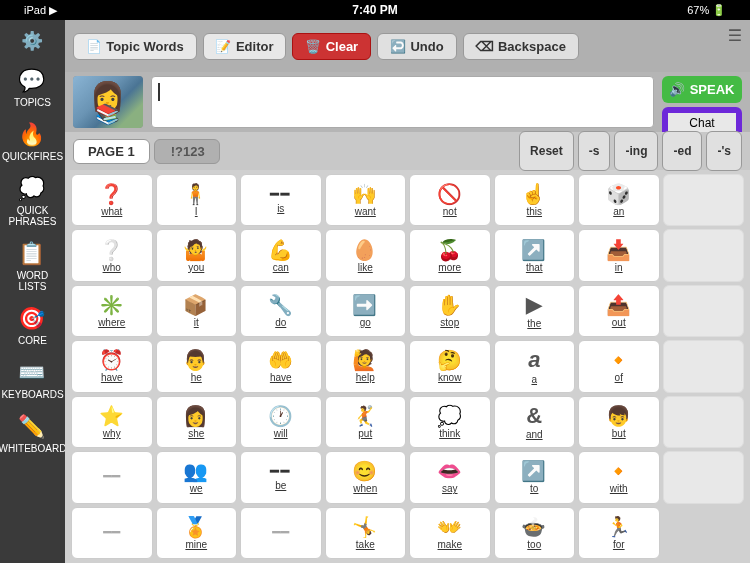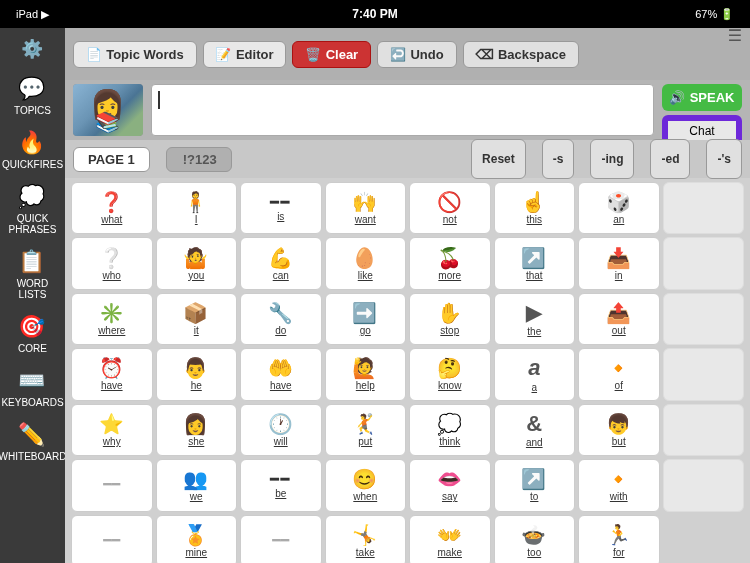--- a/index.html
+++ b/index.html
@@ -1,27 +1,27 @@
 <!DOCTYPE html>
 <html><head>
   <meta charset="utf-8">
   <style>
     * { box-sizing: border-box; margin: 0; padding: 0; }
     body { width: 750px; height: 563px; overflow: hidden; font-family: Arial, sans-serif; background: #1a1a1a; }
 
     
     #status-bar {
-      height: 28px;
+      height: 20px;
       background: #000;
       color: #fff;
       font-size: 11px;
       display: flex;
       align-items: center;
       justify-content: space-between;
-      padding: 0 16px;
+      padding: 0 24px;
     }
     #status-bar .status-left { display: flex; align-items: center; gap: 4px; }
     #status-bar .status-center { position: absolute; left: 50%; transform: translateX(-50%); font-size: 12px; font-weight: bold; color: #fff; }
     #status-bar .status-right { display: flex; align-items: center; gap: 4px; font-size: 11px; }
 
     
     #app {
       display: flex;
       width: 750px;
       height: 543px;
@@ -185,21 +185,21 @@
       text-align: center;
     }
 
     
     #page-tabs {
       height: 38px;
       background: #c8c8c8;
       display: flex;
       align-items: center;
       padding: 4px 8px;
-      gap: 16px;
+      gap: 4px;
     }
     .page-tab {
       padding: 4px 14px;
       border-radius: 6px;
       font-size: 13px;
       font-weight: bold;
       cursor: pointer;
       border: 1px solid #999;
     }
     .page-tab.active { background: #fff; color: #333; }

